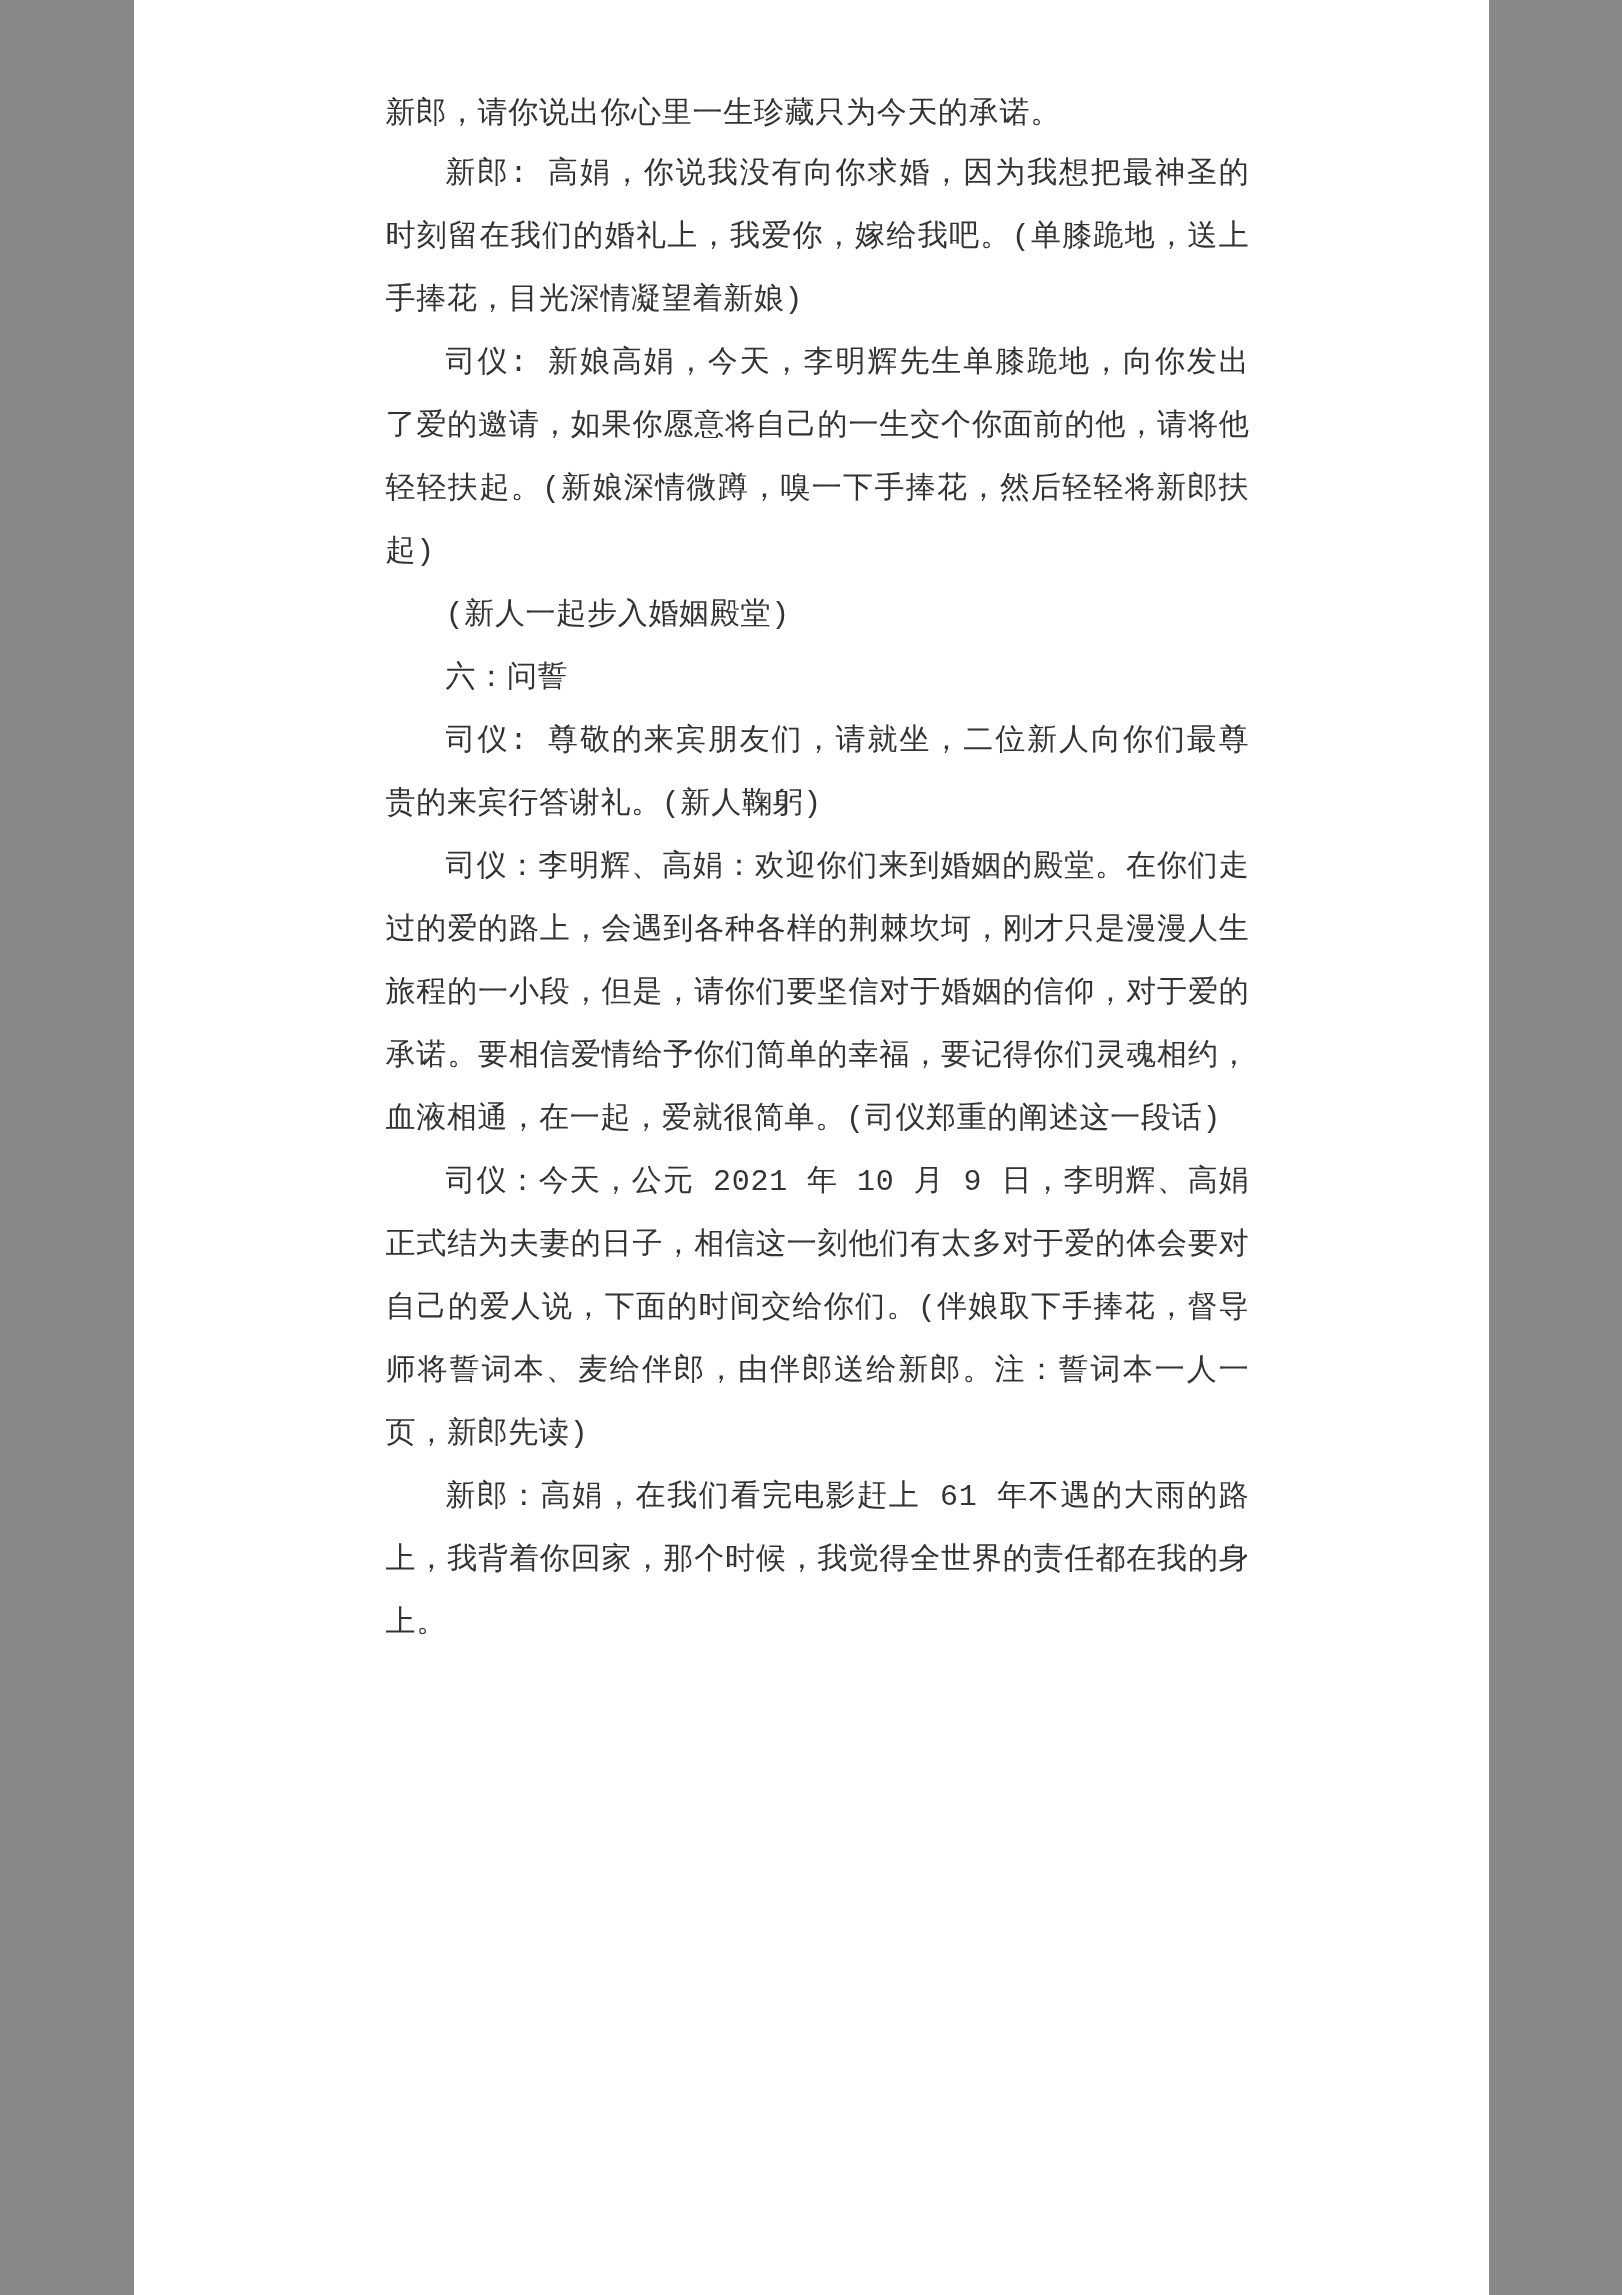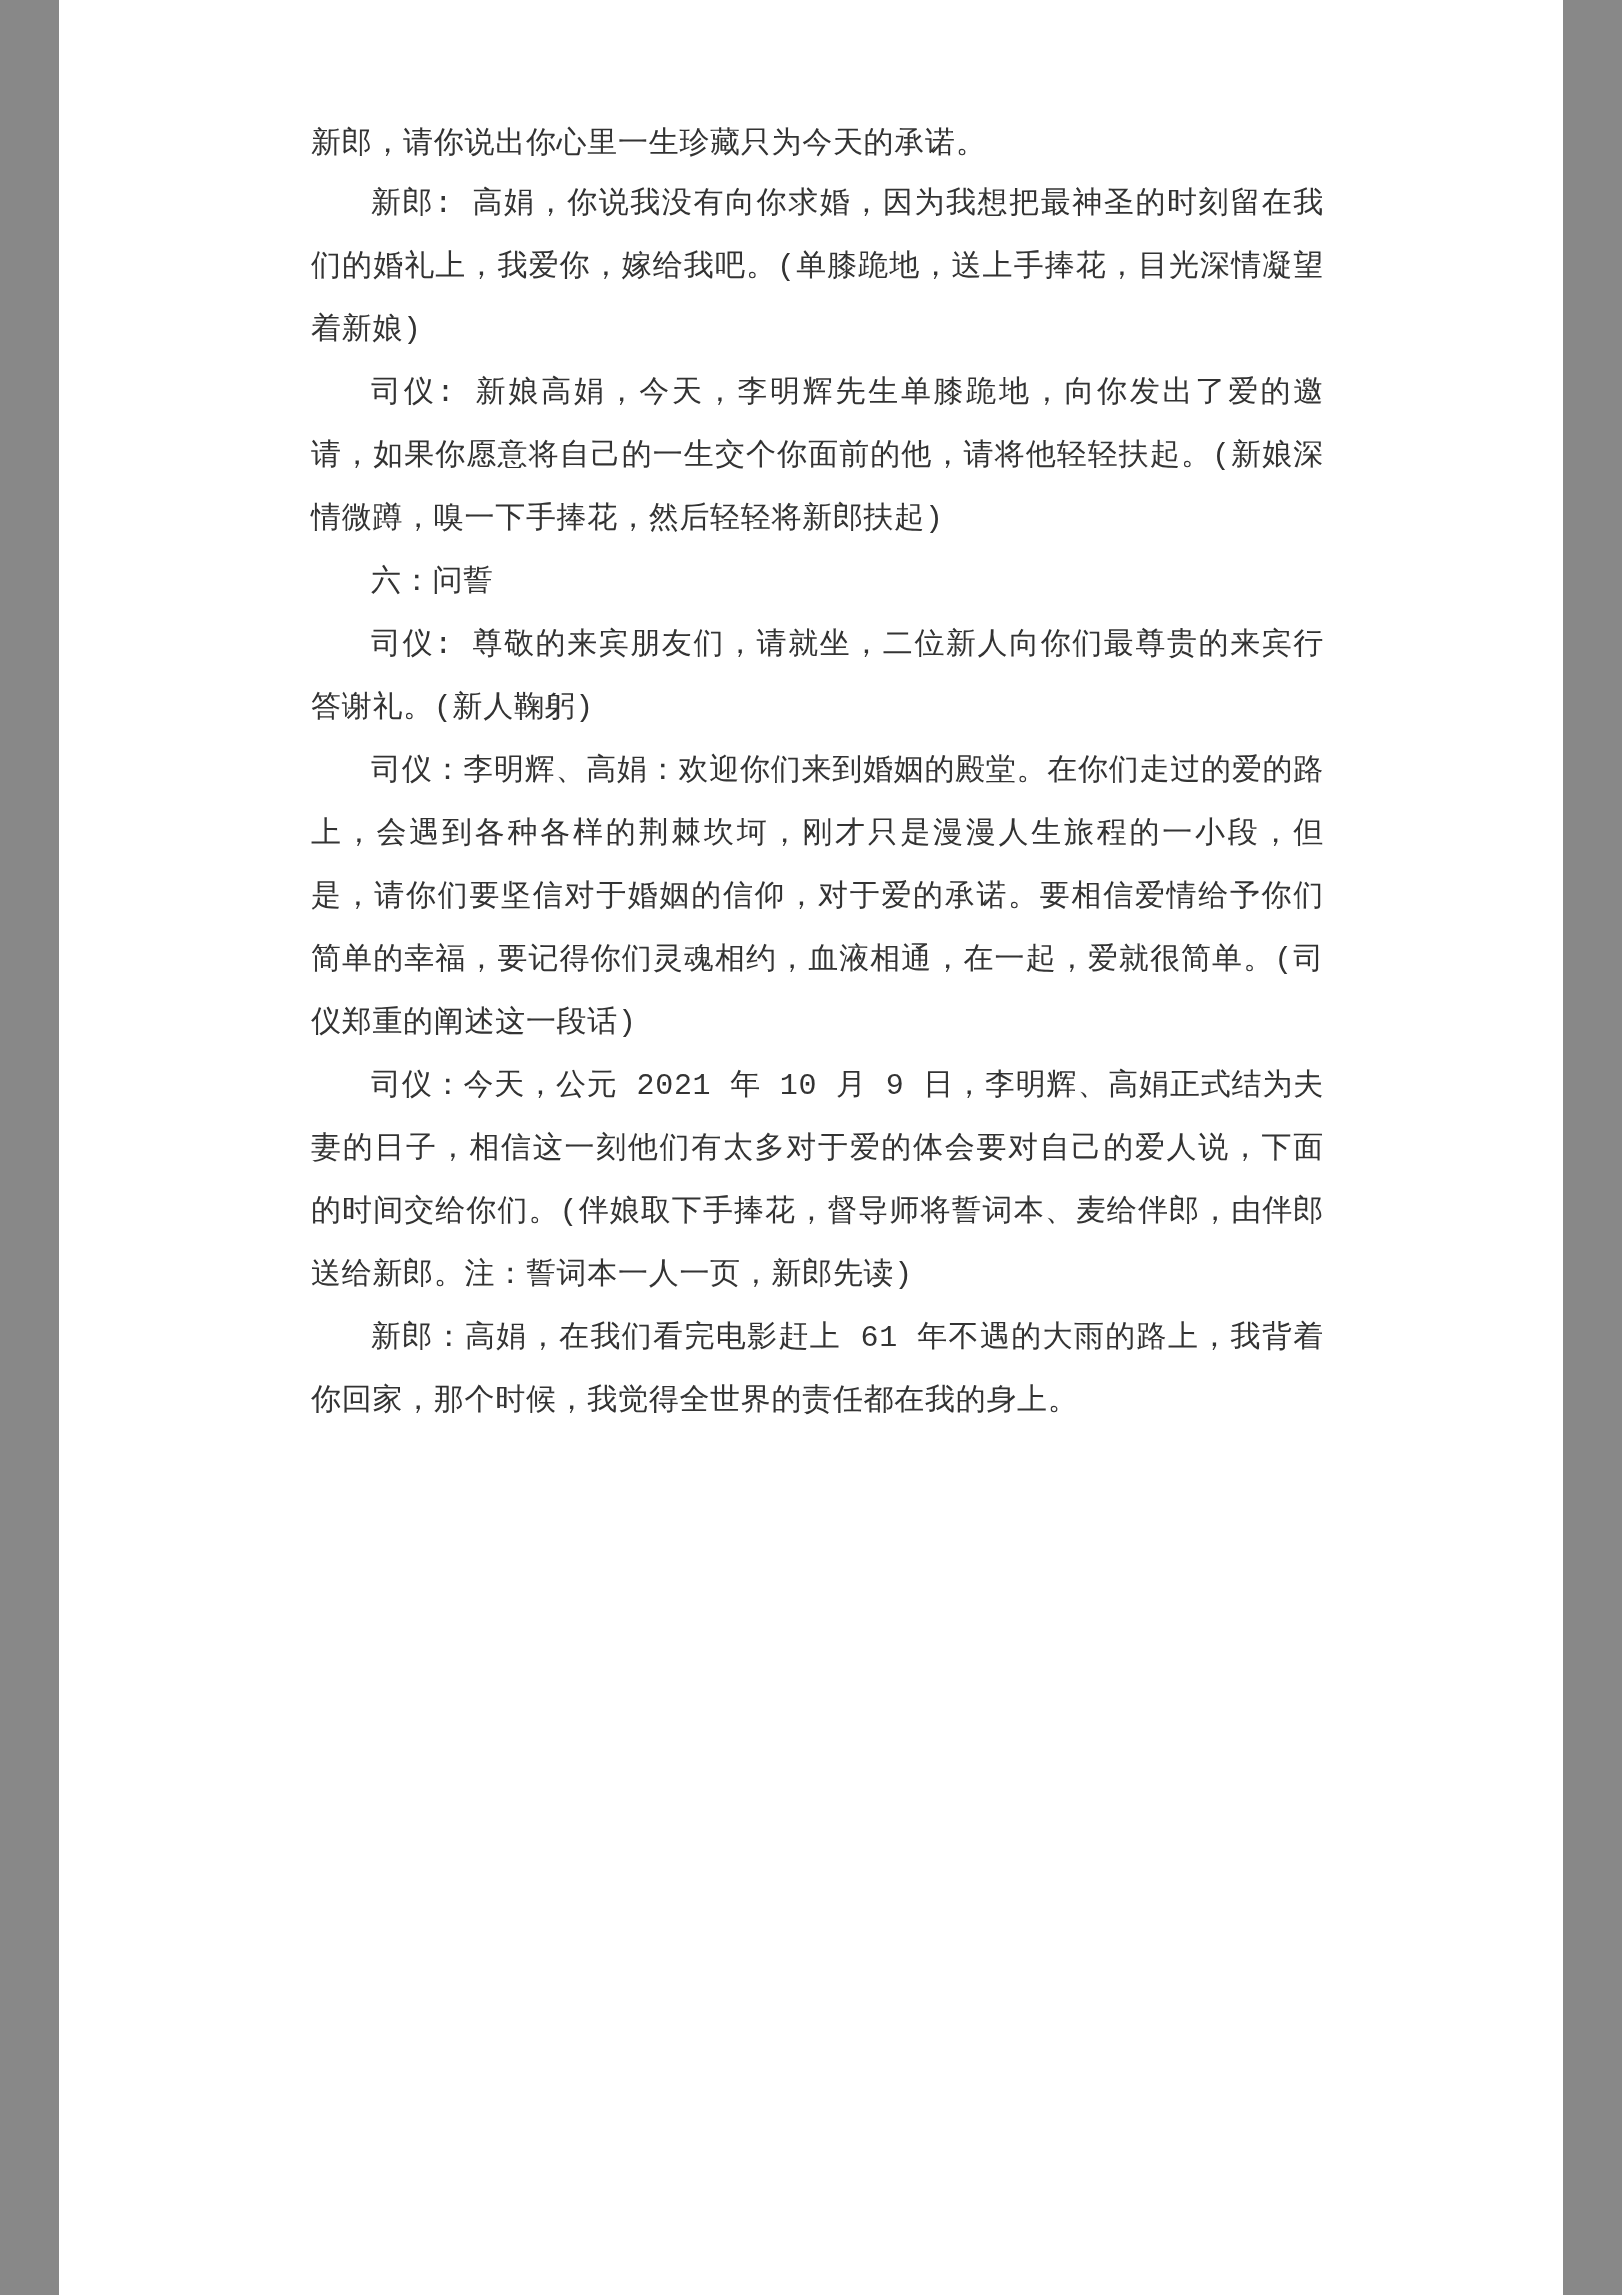--- a/index.html
+++ b/index.html
@@ -2,26 +2,26 @@
 <html style="font-size:10.5px"><head>
 <meta charset="utf-8">
 <style>
   html, body {
     margin: 0;
     padding: 0;
     background: #888;
   }
   .page {
     position: relative;
-    width: 1504px;
+    width: 1355px;
     height: 2295px;
     margin: 0 auto;
     background: #ffffff;
     box-sizing: border-box;
-    padding: 110px 239px 131px 252px;
+    padding: 80px 239px 131px 252px;
     font-family: "Liberation Serif", "DejaVu Serif", serif;
   }
   .doc {
     width: 100%;
     color: #333333;
     font-size: 30px;
     line-height: 63px;
     text-align: justify;
     text-justify: inter-ideograph;
     letter-spacing: 0.7px;
@@ -37,20 +37,21 @@
   }
 </style>
 </head>
 <body>
 
 <div class="page" style="background: rgb(255, 255, 255);">
   <div class="doc" style="color: rgb(51, 51, 51);">
       <p>新郎，请你说出你心里一生珍藏只为今天的承诺。</p>
       <p class="indent">新郎: 高娟，你说我没有向你求婚，因为我想把最神圣的时刻留在我们的婚礼上，我爱你，嫁给我吧。(单膝跪地，送上手捧花，目光深情凝望着新娘)</p>
       <p class="indent">司仪: 新娘高娟，今天，李明辉先生单膝跪地，向你发出了爱的邀请，如果你愿意将自己的一生交个你面前的他，请将他轻轻扶起。(新娘深情微蹲，嗅一下手捧花，然后轻轻将新郎扶起)</p>
+      <p class="indent">(新人一起步入婚姻殿堂)</p>
       <p class="indent">六：问誓</p>
       <p class="indent">司仪: 尊敬的来宾朋友们，请就坐，二位新人向你们最尊贵的来宾行答谢礼。(新人鞠躬)</p>
       <p class="indent">司仪：李明辉、高娟：欢迎你们来到婚姻的殿堂。在你们走过的爱的路上，会遇到各种各样的荆棘坎坷，刚才只是漫漫人生旅程的一小段，但是，请你们要坚信对于婚姻的信仰，对于爱的承诺。要相信爱情给予你们简单的幸福，要记得你们灵魂相约，血液相通，在一起，爱就很简单。(司仪郑重的阐述这一段话)</p>
       <p class="indent">司仪：今天，公元 2021 年 10 月 9 日，李明辉、高娟正式结为夫妻的日子，相信这一刻他们有太多对于爱的体会要对自己的爱人说，下面的时间交给你们。(伴娘取下手捧花，督导师将誓词本、麦给伴郎，由伴郎送给新郎。注：誓词本一人一页，新郎先读)</p>
       <p class="indent">新郎：高娟，在我们看完电影赶上 61 年不遇的大雨的路上，我背着你回家，那个时候，我觉得全世界的责任都在我的身上。</p>
     </div>
 </div>
 
 
 </body></html>

